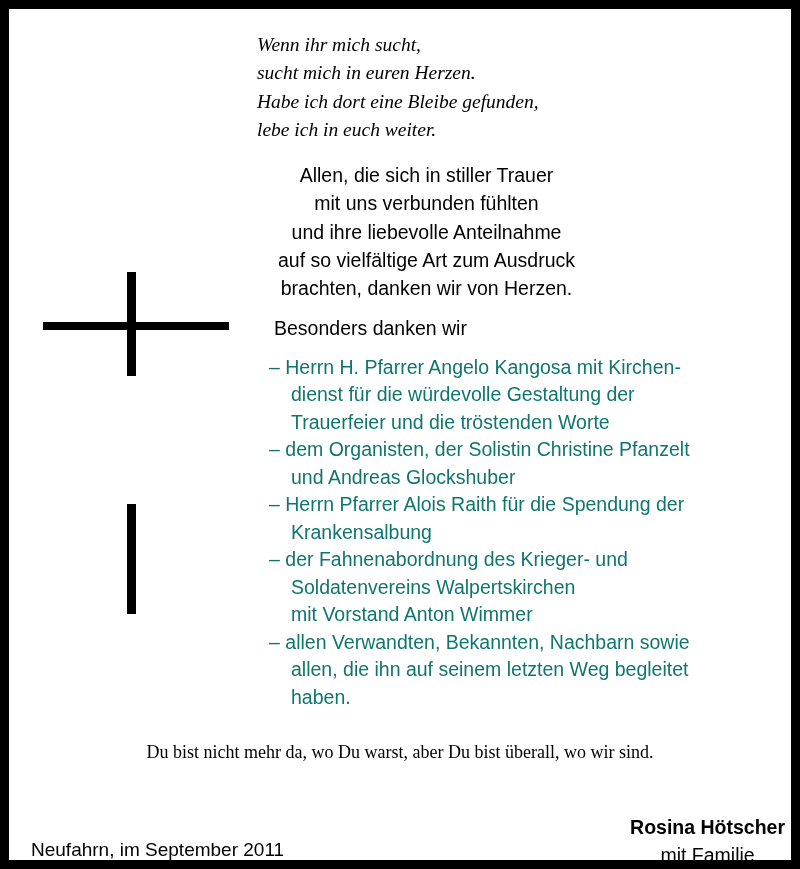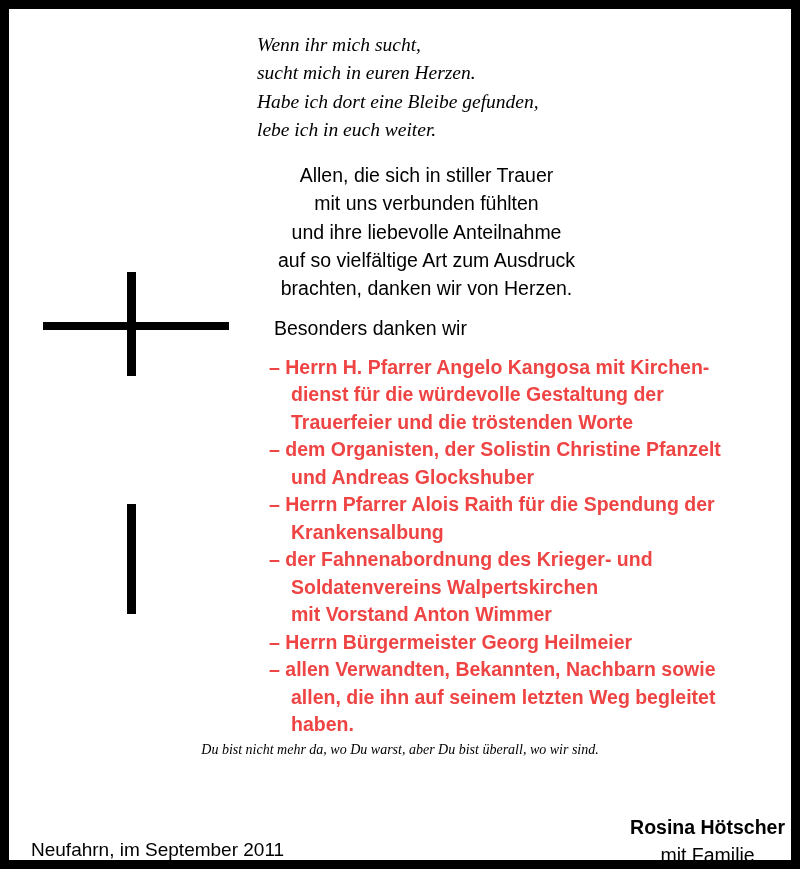--- a/index.html
+++ b/index.html
@@ -121,42 +121,40 @@
     color: #000000;
   }
 
   .list {
     position: absolute;
     left: 20px;
     top: 345px;
     width: 528px;
     font-size: 19.5px;
     line-height: 1.41;
-    color: #ef4444;
-    font-weight: bold;
+    color: #0f766e;
   }
   .list-item {
     display: block;
     padding-left: 22px;
     text-indent: -22px;
     margin-bottom: 0px;
     white-space: pre-line;
   }
   .dash { }
 
   
   .closing {
     position: absolute;
     left: 0;
     top: 733px;
     width: 100%;
     text-align: center;
     font-family: "Liberation Serif", serif;
-    font-style: italic;
-    font-size: 14px;
+    font-size: 18px;
     color: #000000;
   }
   .footer-left {
     position: absolute;
     left: 22px;
     top: 830px;
     font-size: 19px;
     color: #000000;
   }
   .footer-right {
@@ -209,21 +207,20 @@
         <span class="list-item"><span class="dash">–</span> <span>Herrn H. Pfarrer Angelo Kangosa mit Kirchen-
 dienst für die würdevolle Gestaltung der
 Trauerfeier und die tröstenden Worte</span></span>
         <span class="list-item"><span class="dash">–</span> <span>dem Organisten, der Solistin Christine Pfanzelt
 und Andreas Glockshuber</span></span>
         <span class="list-item"><span class="dash">–</span> <span>Herrn Pfarrer Alois Raith für die Spendung der
 Krankensalbung</span></span>
         <span class="list-item"><span class="dash">–</span> <span>der Fahnenabordnung des Krieger- und
 Soldatenvereins Walpertskirchen
 mit Vorstand Anton Wimmer</span></span>
-        <span class="list-item"><span class="dash">–</span> <span>Herrn Bürgermeister Georg Heilmeier</span></span>
         <span class="list-item"><span class="dash">–</span> <span>allen Verwandten, Bekannten, Nachbarn sowie
 allen, die ihn auf seinem letzten Weg begleitet
 haben.</span></span>
       </div>
 
     </div>
 
     <div class="closing">Du bist nicht mehr da, wo Du warst, aber Du bist überall, wo wir sind.</div>
 
     <div class="footer-left">Neufahrn, im September 2011</div>

